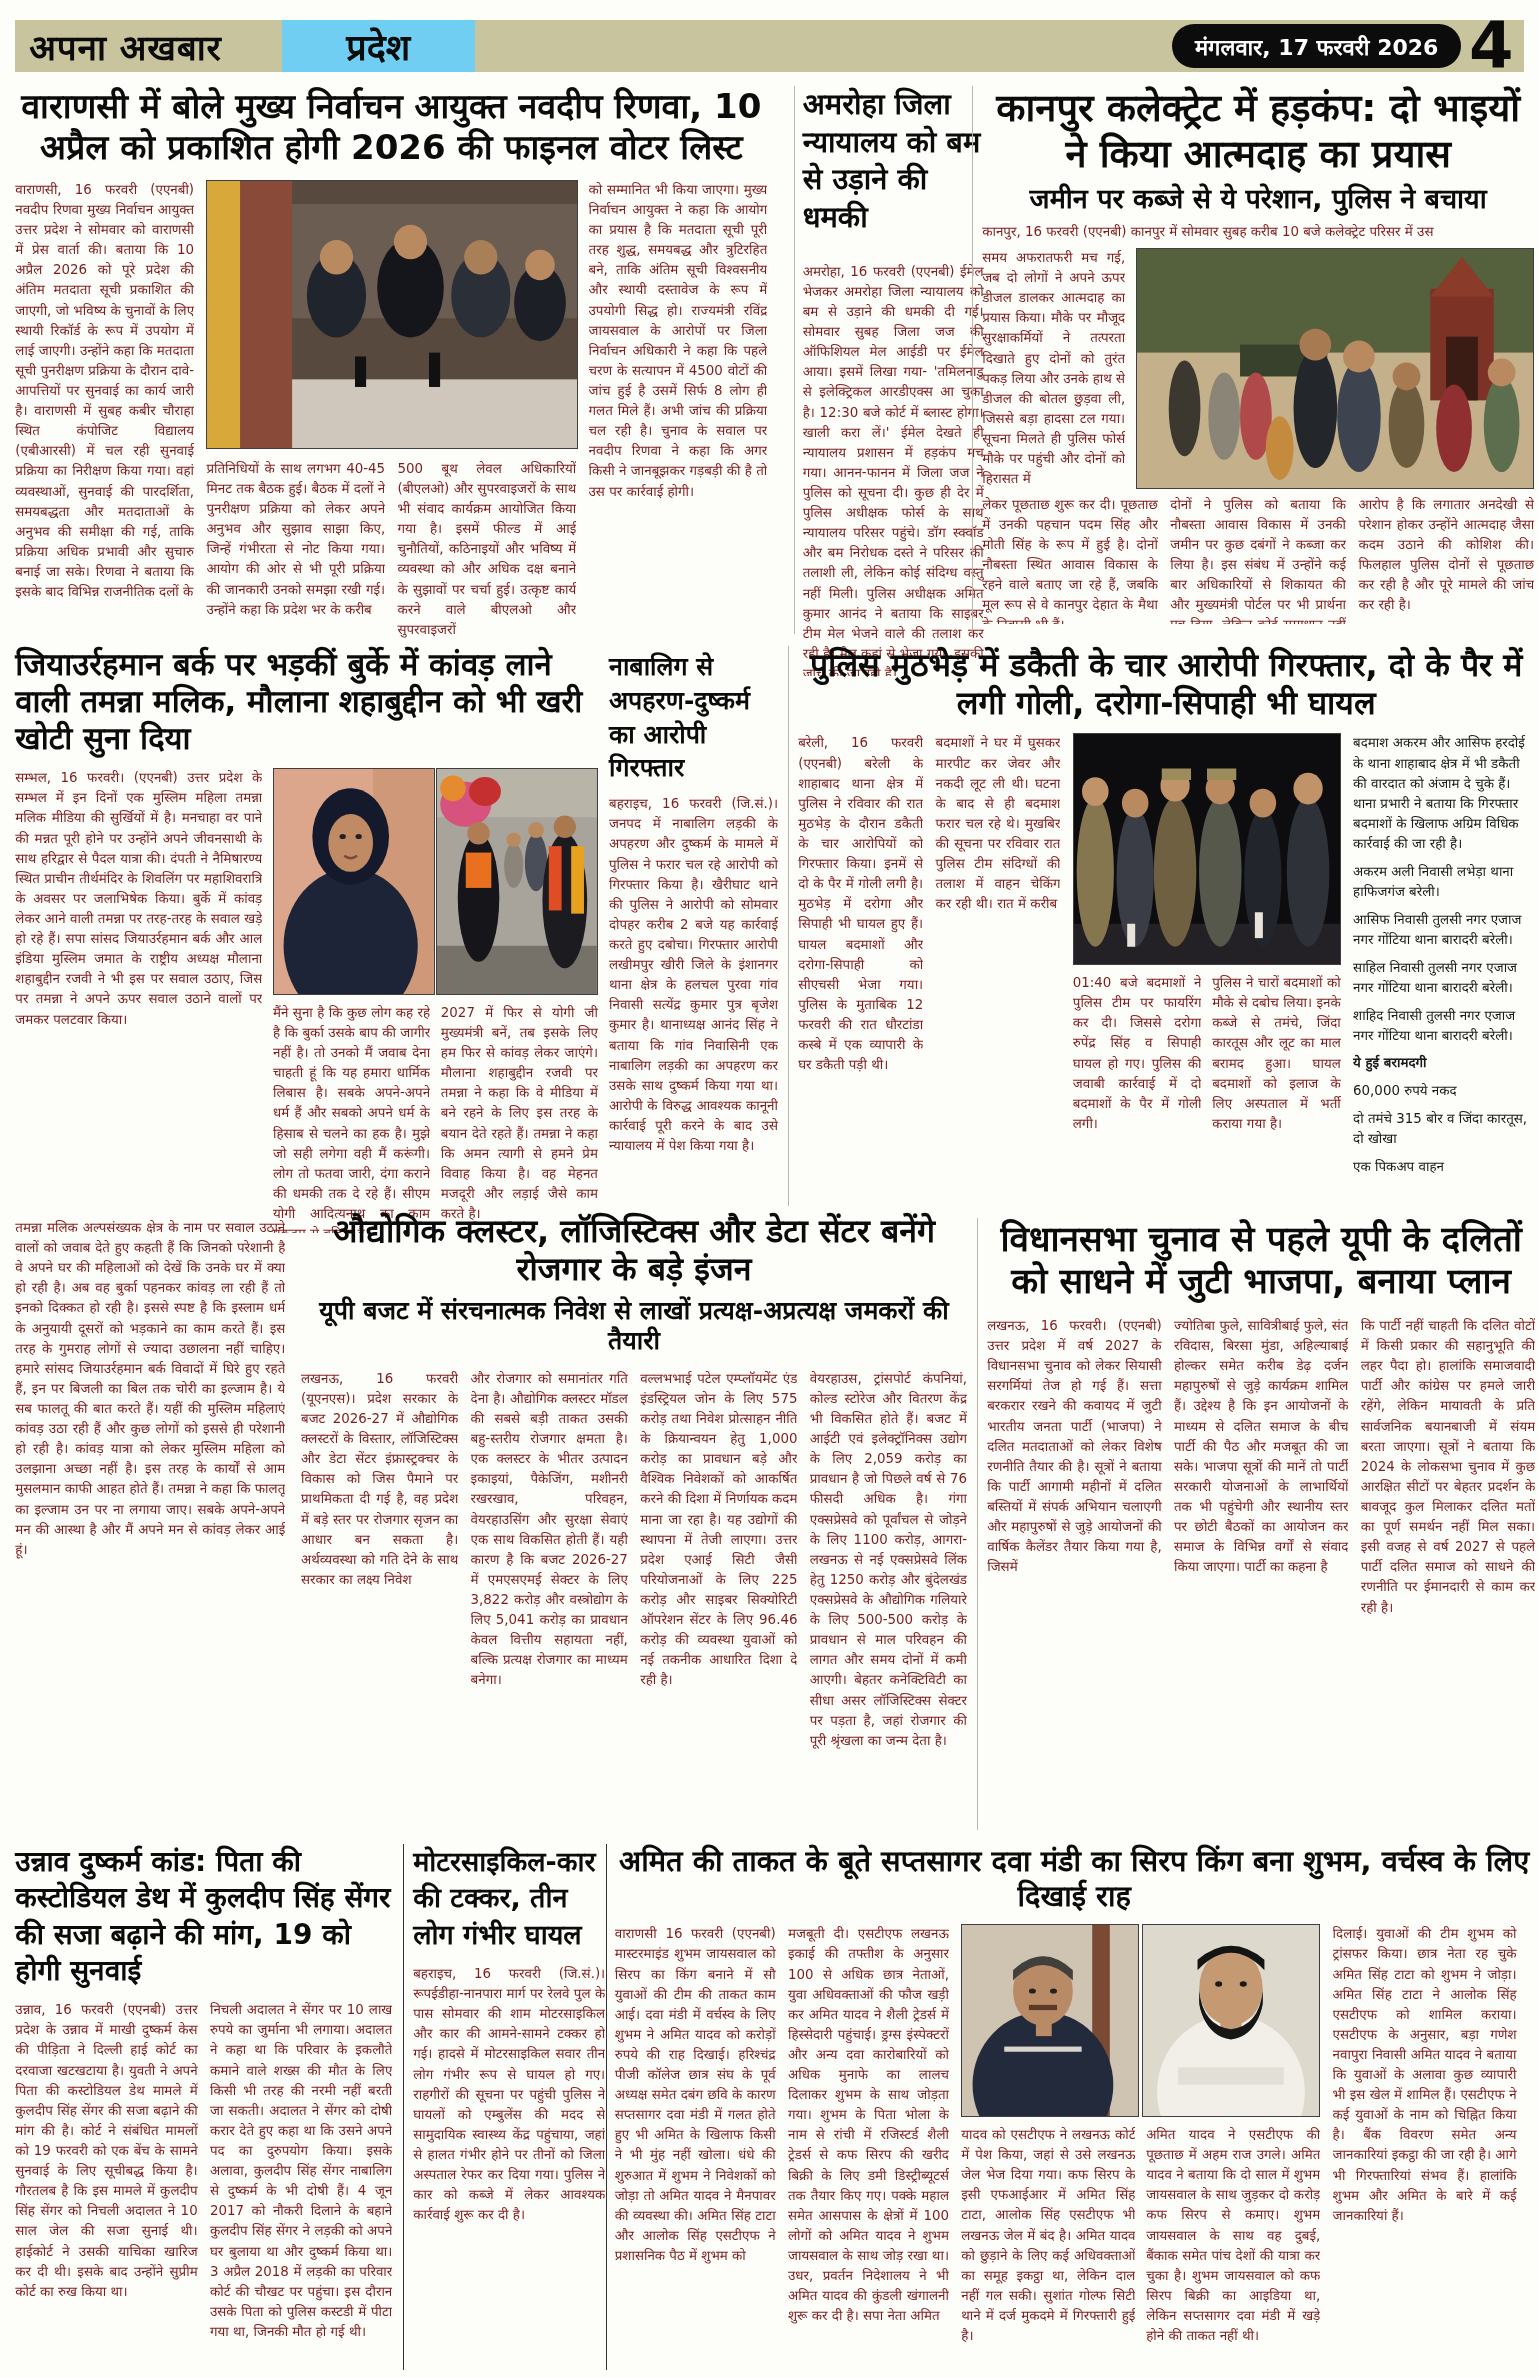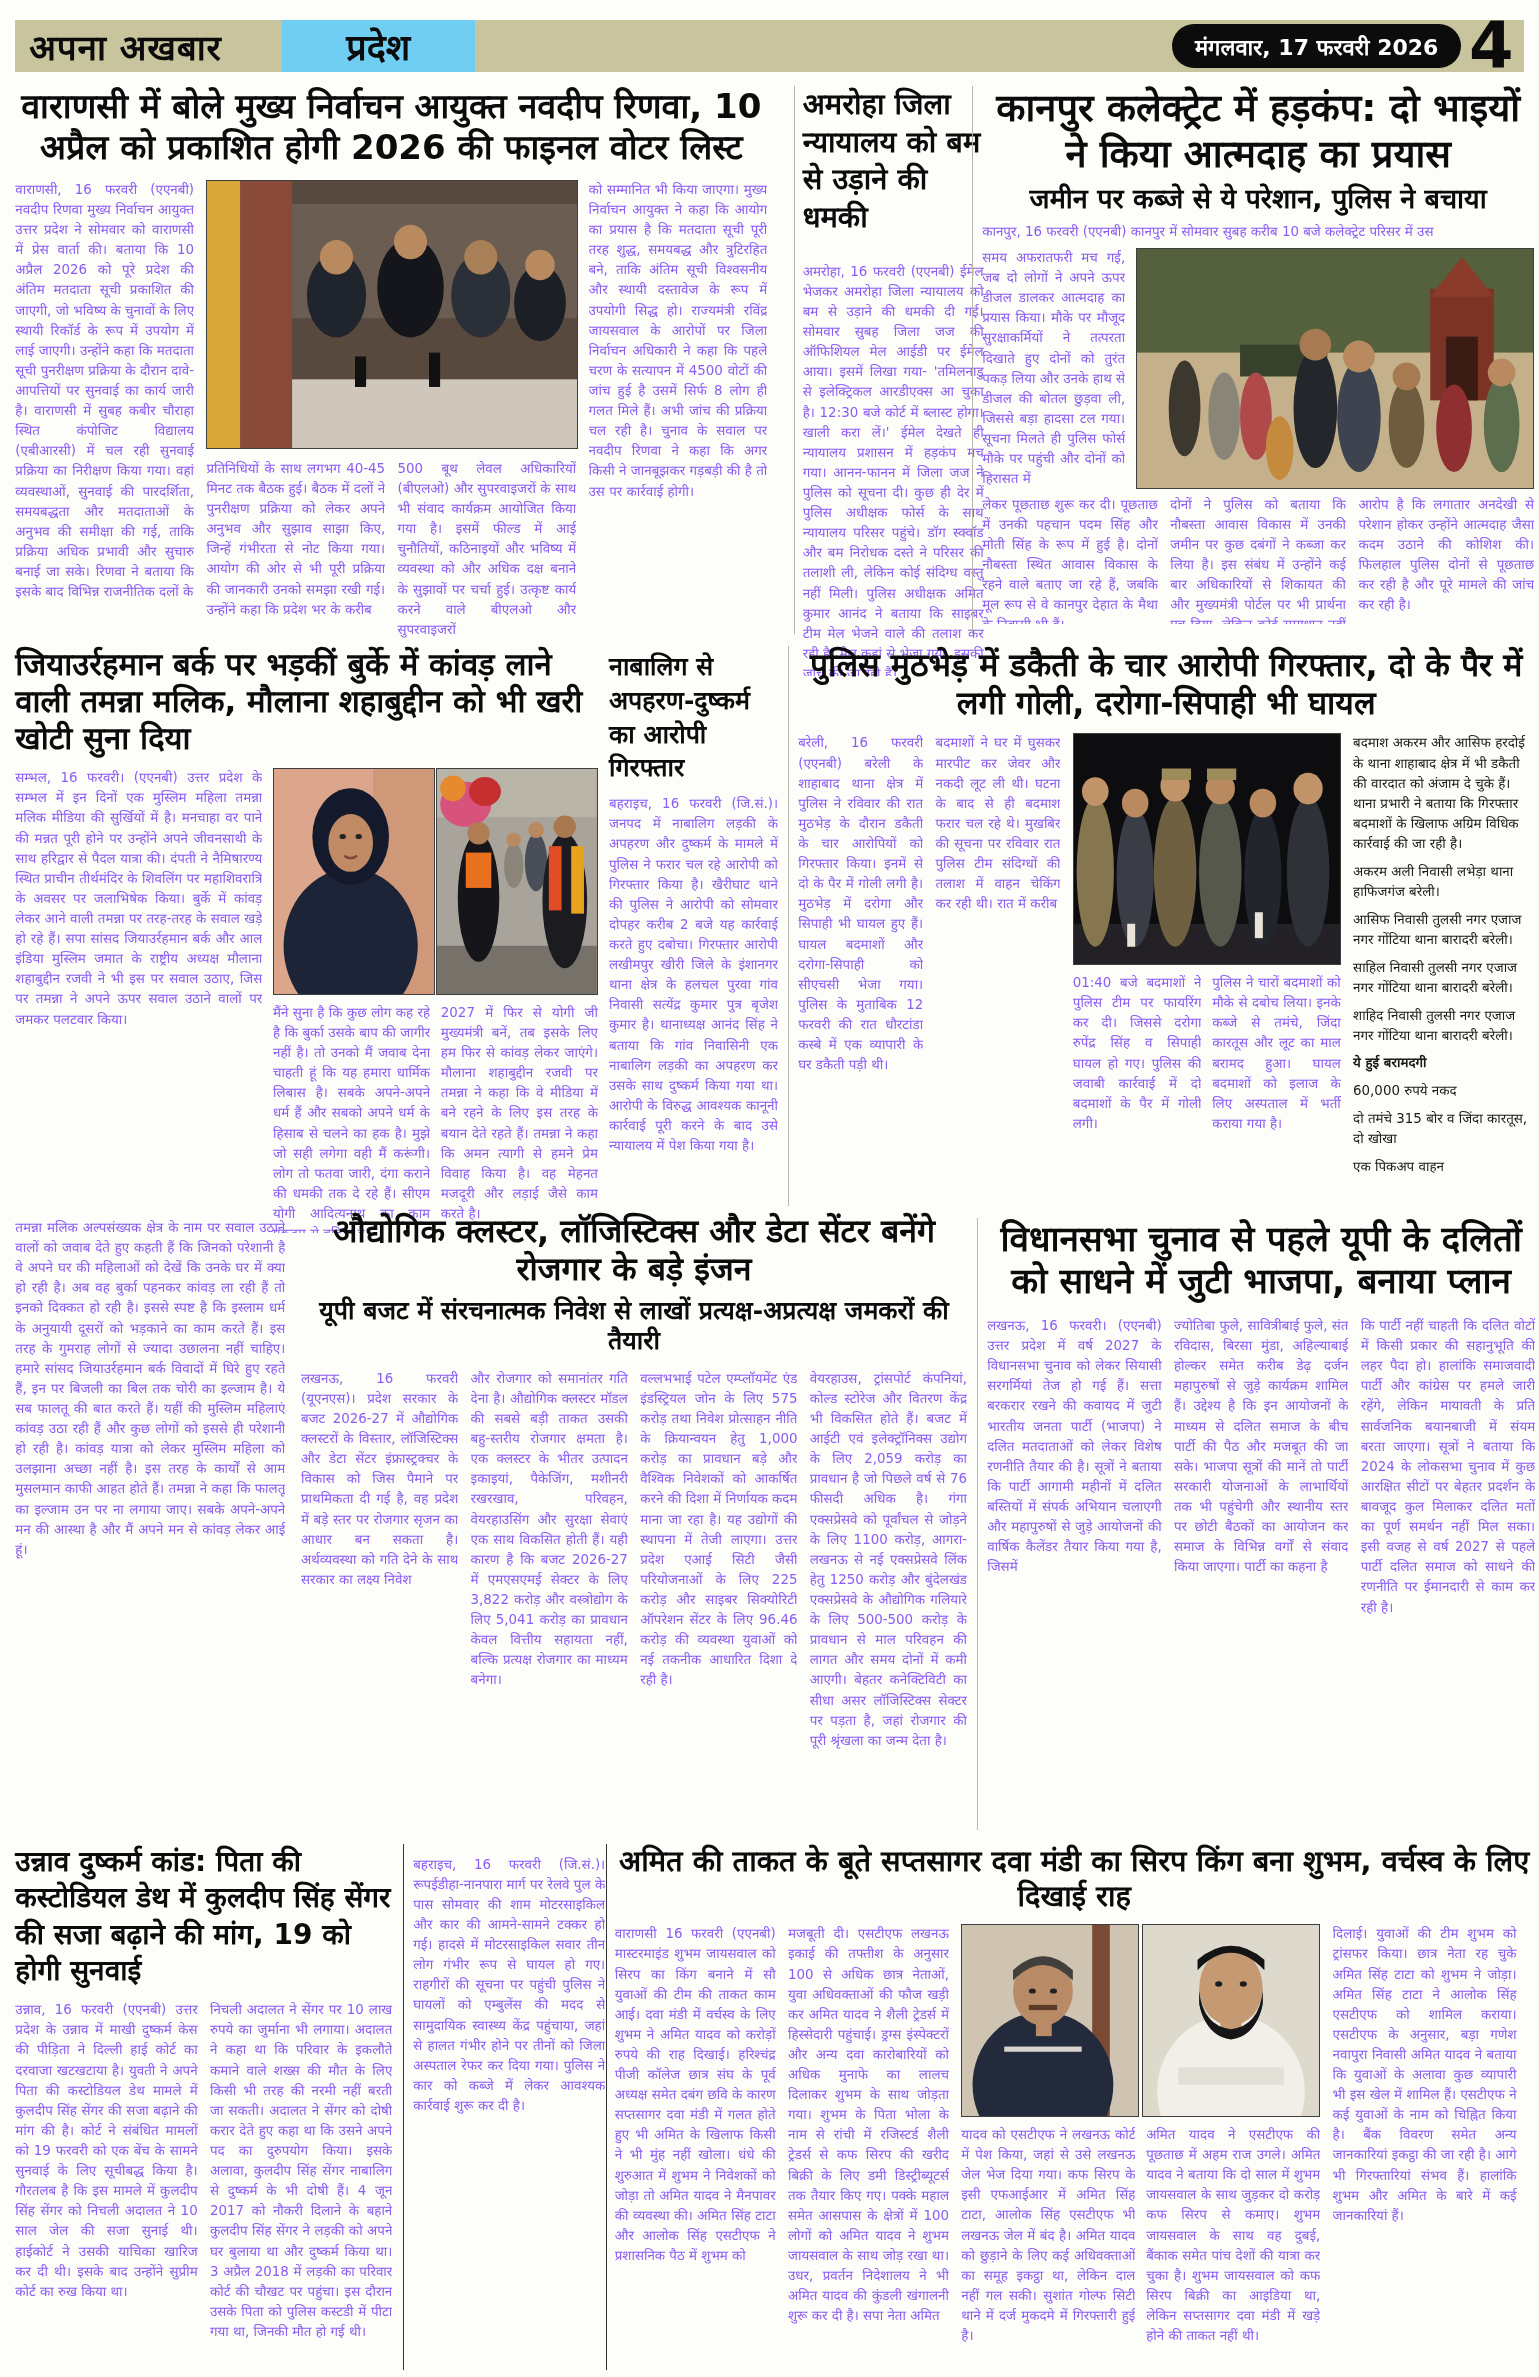--- a/index.html
+++ b/index.html
@@ -1,19 +1,19 @@
 <!DOCTYPE html>
 <html style="font-size:12.3px"><head>
 <meta charset="utf-8">
 <style>
   html,body{margin:0;padding:0;background:#e8e8e4;}
   .page{position:relative;width:1540px;height:2377px;background:#fdfdfa;
         font-family:"DejaVu Sans","Liberation Sans",sans-serif;overflow:hidden;}
   .abs{position:absolute;}
-  .bt{font-size:13.4px;line-height:1.5;text-align:justify;color:#8b5cf6;}
+  .bt{font-size:13.4px;line-height:1.5;text-align:justify;color:#7f1d1d;}
   .hl{font-weight:700;color:#0b0b0b;line-height:1.2;}
   .center{text-align:center;}
   .cols{display:flex;gap:12.3px;}
   .col{flex:1 1 0;min-width:0;overflow:hidden;}
   .photo{border:0.8px solid #3f3f3f;background:#9a948c;overflow:hidden;}
   .photo svg{display:block;width:100%;height:100%;}
 
   
   #hdr{left:15.3px;top:20px;width:1509px;height:52px;background:#c8c49e;
        display:flex;align-items:center;}
@@ -308,20 +308,21 @@
 
   <div class="abs" id="art-unn">
     <div class="hl h-unn">उन्नाव दुष्कर्म कांड: पिता की कस्टोडियल डेथ में कुलदीप सिंह सेंगर की सजा बढ़ाने की मांग, 19 को होगी सुनवाई</div>
     <div class="cols">
       <div class="col bt">उन्नाव, 16 फरवरी (एएनबी) उत्तर प्रदेश के उन्नाव में माखी दुष्कर्म केस की पीड़िता ने दिल्ली हाई कोर्ट का दरवाजा खटखटाया है। युवती ने अपने पिता की कस्टोडियल डेथ मामले में कुलदीप सिंह सेंगर की सजा बढ़ाने की मांग की है। कोर्ट ने संबंधित मामलों को 19 फरवरी को एक बेंच के सामने सुनवाई के लिए सूचीबद्ध किया है। गौरतलब है कि इस मामले में कुलदीप सिंह सेंगर को निचली अदालत ने 10 साल जेल की सजा सुनाई थी। हाईकोर्ट ने उसकी याचिका खारिज कर दी थी। इसके बाद उन्होंने सुप्रीम कोर्ट का रुख किया था।</div>
       <div class="col bt">निचली अदालत ने सेंगर पर 10 लाख रुपये का जुर्माना भी लगाया। अदालत ने कहा था कि परिवार के इकलौते कमाने वाले शख्स की मौत के लिए किसी भी तरह की नरमी नहीं बरती जा सकती। अदालत ने सेंगर को दोषी करार देते हुए कहा था कि उसने अपने पद का दुरुपयोग किया। इसके अलावा, कुलदीप सिंह सेंगर नाबालिग से दुष्कर्म के भी दोषी हैं। 4 जून 2017 को नौकरी दिलाने के बहाने कुलदीप सिंह सेंगर ने लड़की को अपने घर बुलाया था और दुष्कर्म किया था। 3 अप्रैल 2018 में लड़की का परिवार कोर्ट की चौखट पर पहुंचा। इस दौरान उसके पिता को पुलिस कस्टडी में पीटा गया था, जिनकी मौत हो गई थी।</div>
     </div>
   </div>
 
   <div class="abs" id="art-moto">
+    <div class="hl h-moto">मोटरसाइकिल-कार की टक्कर, तीन लोग गंभीर घायल</div>
     <div class="bt">बहराइच, 16 फरवरी (जि.सं.)। रूपईडीहा-नानपारा मार्ग पर रेलवे पुल के पास सोमवार की शाम मोटरसाइकिल और कार की आमने-सामने टक्कर हो गई। हादसे में मोटरसाइकिल सवार तीन लोग गंभीर रूप से घायल हो गए। राहगीरों की सूचना पर पहुंची पुलिस ने घायलों को एम्बुलेंस की मदद से सामुदायिक स्वास्थ्य केंद्र पहुंचाया, जहां से हालत गंभीर होने पर तीनों को जिला अस्पताल रेफर कर दिया गया। पुलिस ने कार को कब्जे में लेकर आवश्यक कार्रवाई शुरू कर दी है।</div>
   </div>
 
   <div class="abs" id="art-shu">
     <div class="hl h-shu center">अमित की ताकत के बूते सप्तसागर दवा मंडी का सिरप किंग बना शुभम, वर्चस्व के लिए दिखाई राह</div>
     <div class="shu-row">
       <div class="shu-c bt">वाराणसी 16 फरवरी (एएनबी) मास्टरमाइंड शुभम जायसवाल को सिरप का किंग बनाने में सौ युवाओं की टीम की ताकत काम आई। दवा मंडी में वर्चस्व के लिए शुभम ने अमित यादव को करोड़ों रुपये की राह दिखाई। हरिश्चंद्र पीजी कॉलेज छात्र संघ के पूर्व अध्यक्ष समेत दबंग छवि के कारण सप्तसागर दवा मंडी में गलत होते हुए भी अमित के खिलाफ किसी ने भी मुंह नहीं खोला। धंधे की शुरुआत में शुभम ने निवेशकों को जोड़ा तो अमित यादव ने मैनपावर की व्यवस्था की। अमित सिंह टाटा और आलोक सिंह एसटीएफ ने प्रशासनिक पैठ में शुभम को</div>
       <div class="shu-c bt">मजबूती दी। एसटीएफ लखनऊ इकाई की तफ्तीश के अनुसार 100 से अधिक छात्र नेताओं, युवा अधिवक्ताओं की फौज खड़ी कर अमित यादव ने शैली ट्रेडर्स में हिस्सेदारी पहुंचाई। ड्रग्स इंस्पेक्टरों और अन्य दवा कारोबारियों को अधिक मुनाफे का लालच दिलाकर शुभम के साथ जोड़ता गया। शुभम के पिता भोला के नाम से रांची में रजिस्टर्ड शैली ट्रेडर्स से कफ सिरप की खरीद बिक्री के लिए डमी डिस्ट्रीब्यूटर्स तक तैयार किए गए। पक्के महाल समेत आसपास के क्षेत्रों में 100 लोगों को अमित यादव ने शुभम जायसवाल के साथ जोड़ रखा था। उधर, प्रवर्तन निदेशालय ने भी अमित यादव की कुंडली खंगालनी शुरू कर दी है। सपा नेता अमित</div>
       <div class="shu-wrap">
         <div class="shu-photos">

